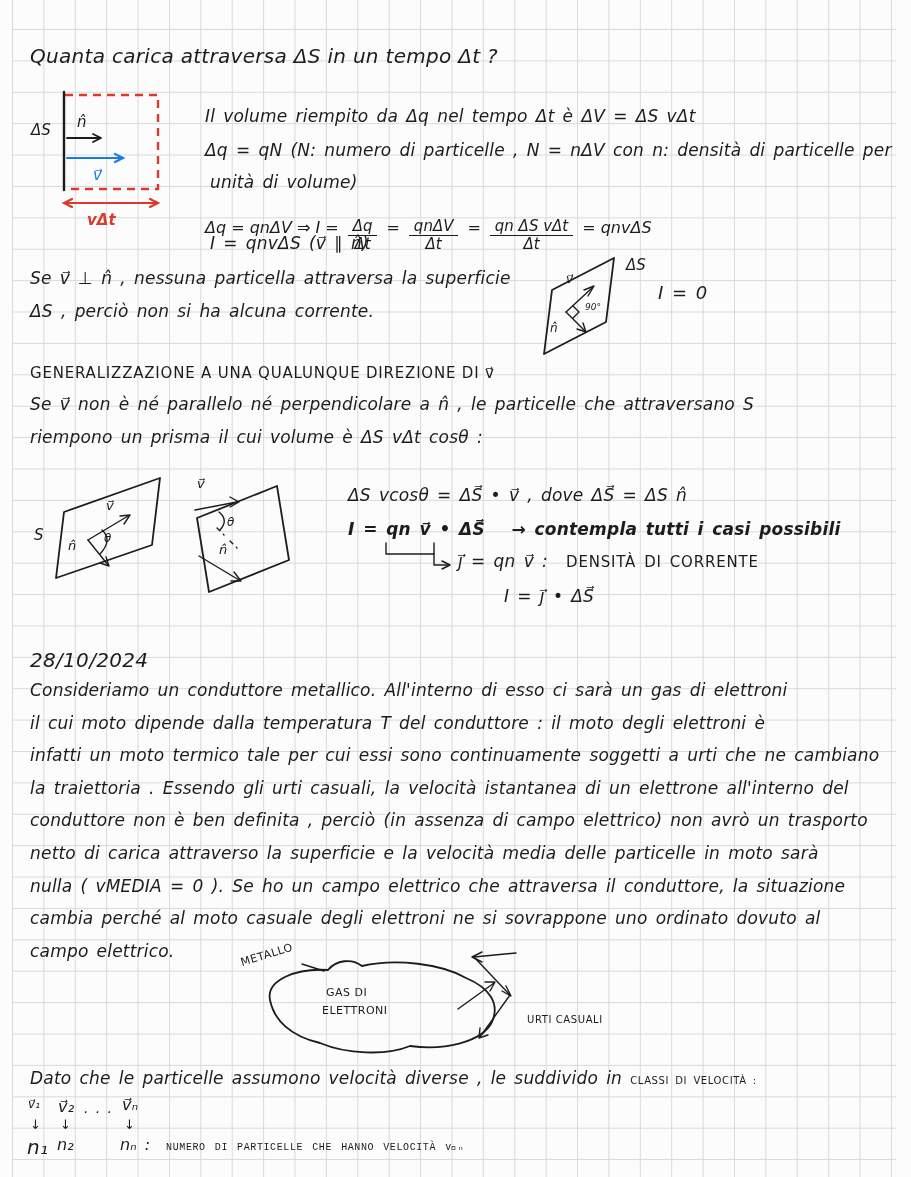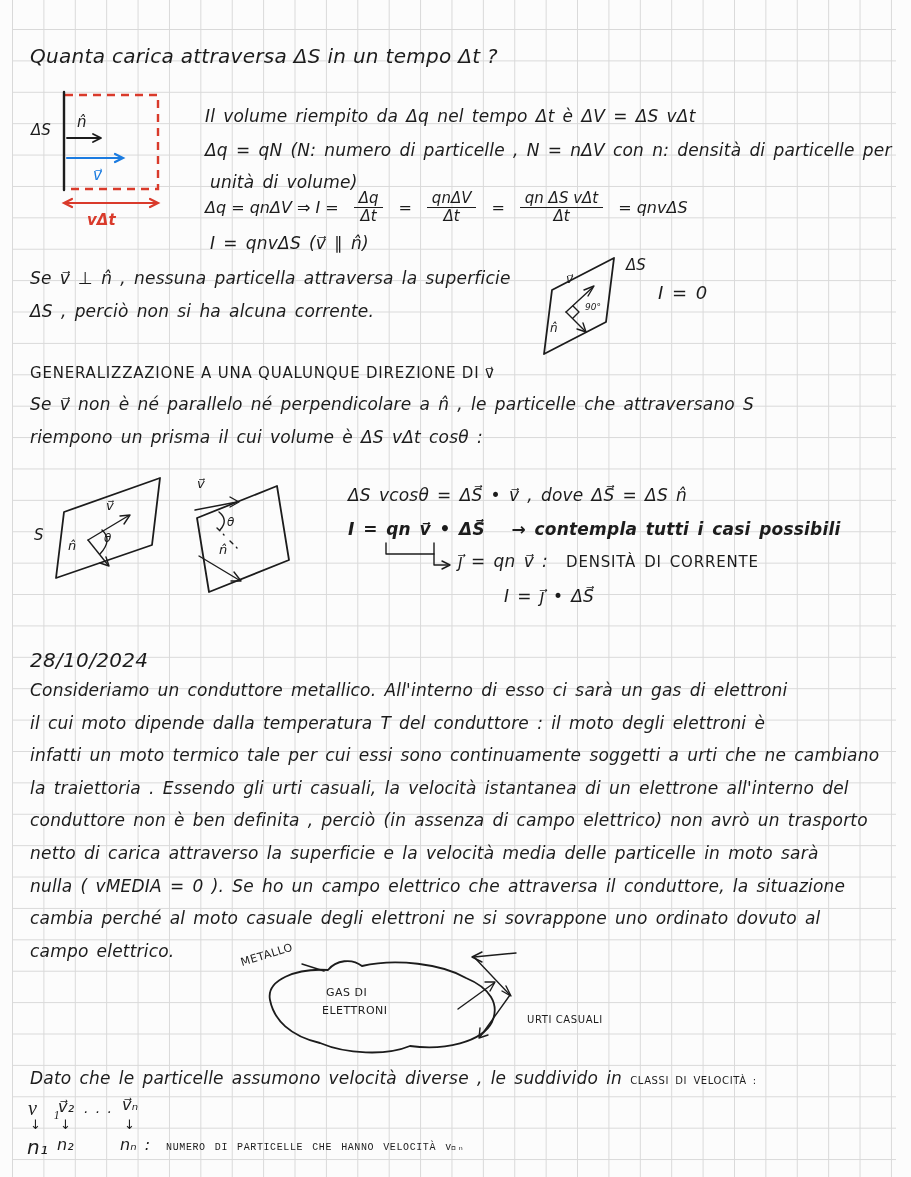--- a/index.html
+++ b/index.html
@@ -10,21 +10,21 @@
         font-family:"DejaVu Sans",sans-serif;color:var(--ink);}
   .grid{position:absolute;left:12px;top:0;right:15px;bottom:0;
         background-image:linear-gradient(to right,var(--grid) 1px,transparent 1px),
                          linear-gradient(to bottom,var(--grid) 1px,transparent 1px);
         background-size:31.4px 31.4px;background-position:0px 29px;}
   .abs{position:absolute;white-space:nowrap;}
   .hw{font-style:italic;font-size:17px;letter-spacing:.2px;word-spacing:2.5px;}
   .hw-lg{font-style:italic;font-size:20px;letter-spacing:.3px;}
   .caps{font-style:normal;font-size:15px;letter-spacing:.8px;}
   .caps-sm{font-style:normal;font-size:10px;letter-spacing:.6px;margin-top:39px;}
-  .eqrow{display:flex;align-items:center;gap:15px;font-style:italic;font-size:16px;}
+  .eqrow{display:flex;gap:9px;font-style:italic;font-size:16px;margin-top:28px;}
   .frac{display:inline-flex;flex-direction:column;align-items:center;line-height:1.15;font-size:15px;}
   .frac .num{border-bottom:1.6px solid var(--ink);padding:0 5px;}
   .frac .den{padding:0 5px;}
   svg{position:absolute;overflow:visible;}
   svg text{font-family:"DejaVu Sans",sans-serif;font-style:italic;font-size:15px;fill:var(--ink);}
   svg text.tcaps{font-style:normal;font-size:11px;letter-spacing:.5px;}
   .st{stroke:var(--ink);stroke-width:1.8;fill:none;stroke-linecap:round;stroke-linejoin:round;}
   .st-red{stroke:var(--red);stroke-width:2.2;fill:none;stroke-linecap:round;}
   .st-red-d{stroke:var(--red);stroke-width:2.4;fill:none;stroke-dasharray:8 6;}
   .st-blue{stroke:var(--blue);stroke-width:2.2;fill:none;stroke-linecap:round;}
@@ -173,21 +173,21 @@
     <path class="st thin" d="M35,37 L45,37 L40,46"></path>
     <line class="st thin" x1="60" y1="50" x2="30" y2="92"></line>
     <path class="st thin" d="M30,83 L29,93 L38,90"></path>
   </svg>
   <div class="abs caps-sm" style="left:527px;top:975px;">URTI CASUALI</div>
 
   <div class="abs hw" style="left:30px;top:1068px;">
     <span>Dato che le particelle assumono velocità diverse , le suddivido in </span>
     <span class="caps-sm">CLASSI DI VELOCITÀ :</span>
   </div>
-  <div class="abs hw" style="left:28px;top:1097px;font-size:20px;font-family:Liberation Serif, serif;">v⃗₁</div>
+  <div class="abs hw" style="left:28px;top:1097px;font-size:12px;">v⃗₁</div>
   <div class="abs hw" style="left:58px;top:1097px;font-size:16px;">v⃗₂</div>
   <div class="abs hw" style="left:84px;top:1100px;font-size:14px;">. . .</div>
   <div class="abs hw" style="left:122px;top:1095px;font-size:16px;">v⃗ₙ</div>
   <div class="abs" style="left:30px;top:1117px;font-size:13px;">↓</div>
   <div class="abs" style="left:60px;top:1117px;font-size:13px;">↓</div>
   <div class="abs" style="left:124px;top:1117px;font-size:13px;">↓</div>
   <div class="abs hw" style="left:27px;top:1135px;font-size:20px;">n₁</div>
   <div class="abs hw" style="left:57px;top:1135px;font-size:16px;">n₂</div>
   <div class="abs hw" style="left:120px;top:1135px;font-size:16px;">
     <span>nₙ :</span>

